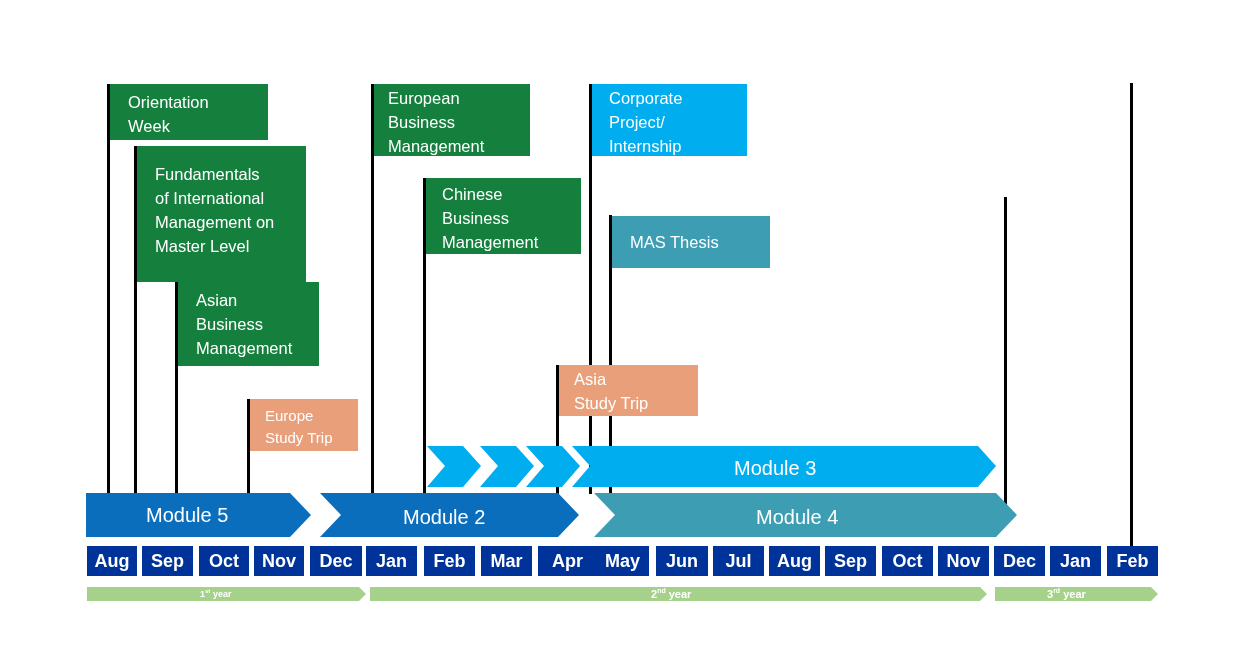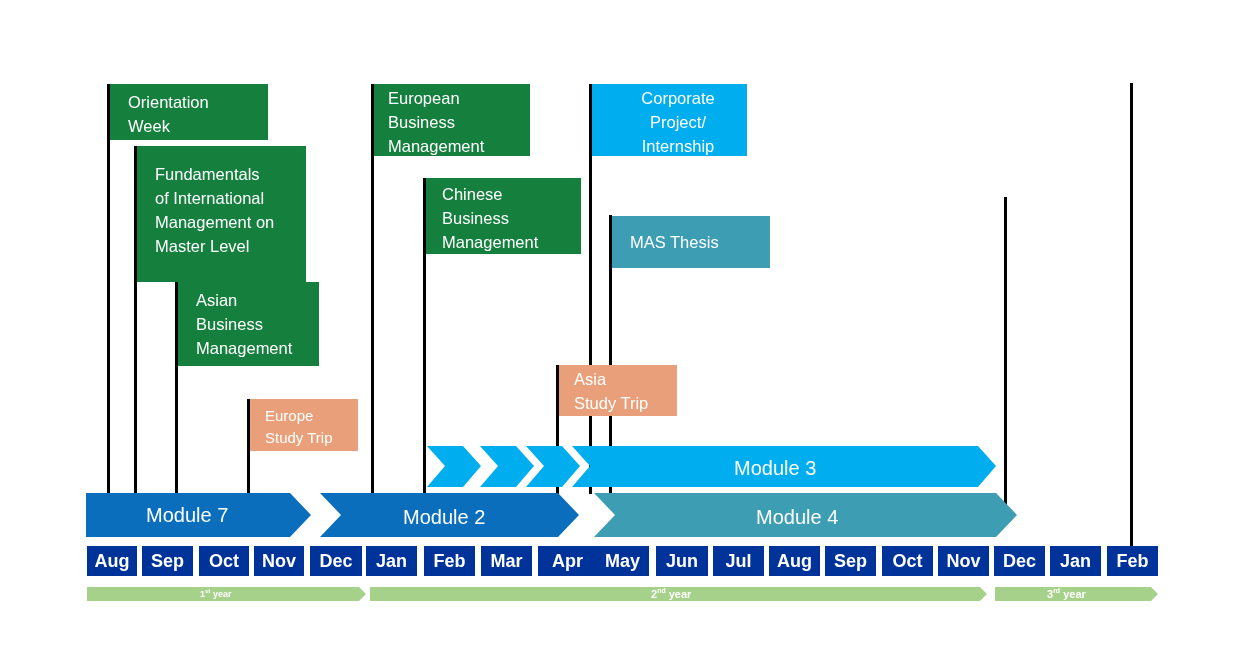--- a/index.html
+++ b/index.html
@@ -44,23 +44,23 @@
 Business
 Management</div>
   <div class="flag c-salmon" style="left:250px; top:399px; width:108px; height:52px; font-size:15px; line-height:22px; padding-left:15px;">Europe
 Study Trip</div>
   <div class="flag c-blue" style="left:374px; top:84px; width:156px; height:72px; padding-top:2px; padding-left:14px;">European
 Business
 Management</div>
   <div class="flag c-blue" style="left:426px; top:178px; width:155px; height:76px; padding-top:4px; padding-left:16px;">Chinese
 Business
 Management</div>
-  <div class="flag c-salmon" style="left:559px; top:365px; width:118px; height:51px; padding-top:2px; padding-left:15px;">Asia
+  <div class="flag c-salmon" style="left:559px; top:365px; width:139px; height:51px; padding-top:2px; padding-left:15px;">Asia
 Study Trip</div>
-  <div class="flag c-sky" style="left:592px; top:84px; width:155px; height:72px; padding-top:2px; padding-left:17px;text-align:center;">Corporate
+  <div class="flag c-sky" style="left:592px; top:84px; width:155px; height:72px; padding-top:2px; padding-left:17px;">Corporate
 Project/
 Internship</div>
   <div class="flag c-teal" style="left:612px; top:216px; width:158px; height:52px; padding-top:14px;">MAS Thesis</div>
 
   <svg width="1248" height="651" style="position:absolute; left:0; top:0;">
 
     <polygon fill="#00aeef" points="427,446 463,446 481,466 463,487 427,487 445,466"></polygon>
     <polygon fill="#00aeef" points="480,446 516,446 534,466 516,487 480,487 498,466"></polygon>
     <polygon fill="#00aeef" points="526,446 562,446 580,466 562,487 526,487 544,466"></polygon>
 
@@ -70,21 +70,21 @@
 
     <polygon fill="#0a6ebd" points="320,493 558,493 579,515 558,537 320,537 341,515"></polygon>
 
     <polygon fill="#3d9db3" points="594,493 996,493 1017,515 996,537 594,537 615,515"></polygon>
 
     <polygon fill="#a6d18a" points="87,587 359,587 366,594 359,601 87,601"></polygon>
     <polygon fill="#a6d18a" points="370,587 980,587 987,594 980,601 370,601"></polygon>
     <polygon fill="#a6d18a" points="995,587 1151,587 1158,594 1151,601 995,601"></polygon>
   </svg>
 
-  <div style="position:absolute; left:146px; top:504px; color:#fff; font-size:20px;">Module 7</div>
+  <div style="position:absolute; left:146px; top:504px; color:#fff; font-size:20px;">Module 5</div>
   <div style="position:absolute; left:403px; top:506px; color:#fff; font-size:20px;">Module 2</div>
   <div style="position:absolute; left:734px; top:457px; color:#fff; font-size:20px;">Module 3</div>
   <div style="position:absolute; left:756px; top:506px; color:#fff; font-size:20px;">Module 4</div>
 
   <div id="months">
       <div class="month" style="left: 87px; width: 50px;">Aug</div>
       <div class="month" style="left: 142px; width: 51px;">Sep</div>
       <div class="month" style="left: 199px; width: 50px;">Oct</div>
       <div class="month" style="left: 254px; width: 50px;">Nov</div>
       <div class="month" style="left: 310px; width: 52px;">Dec</div>

